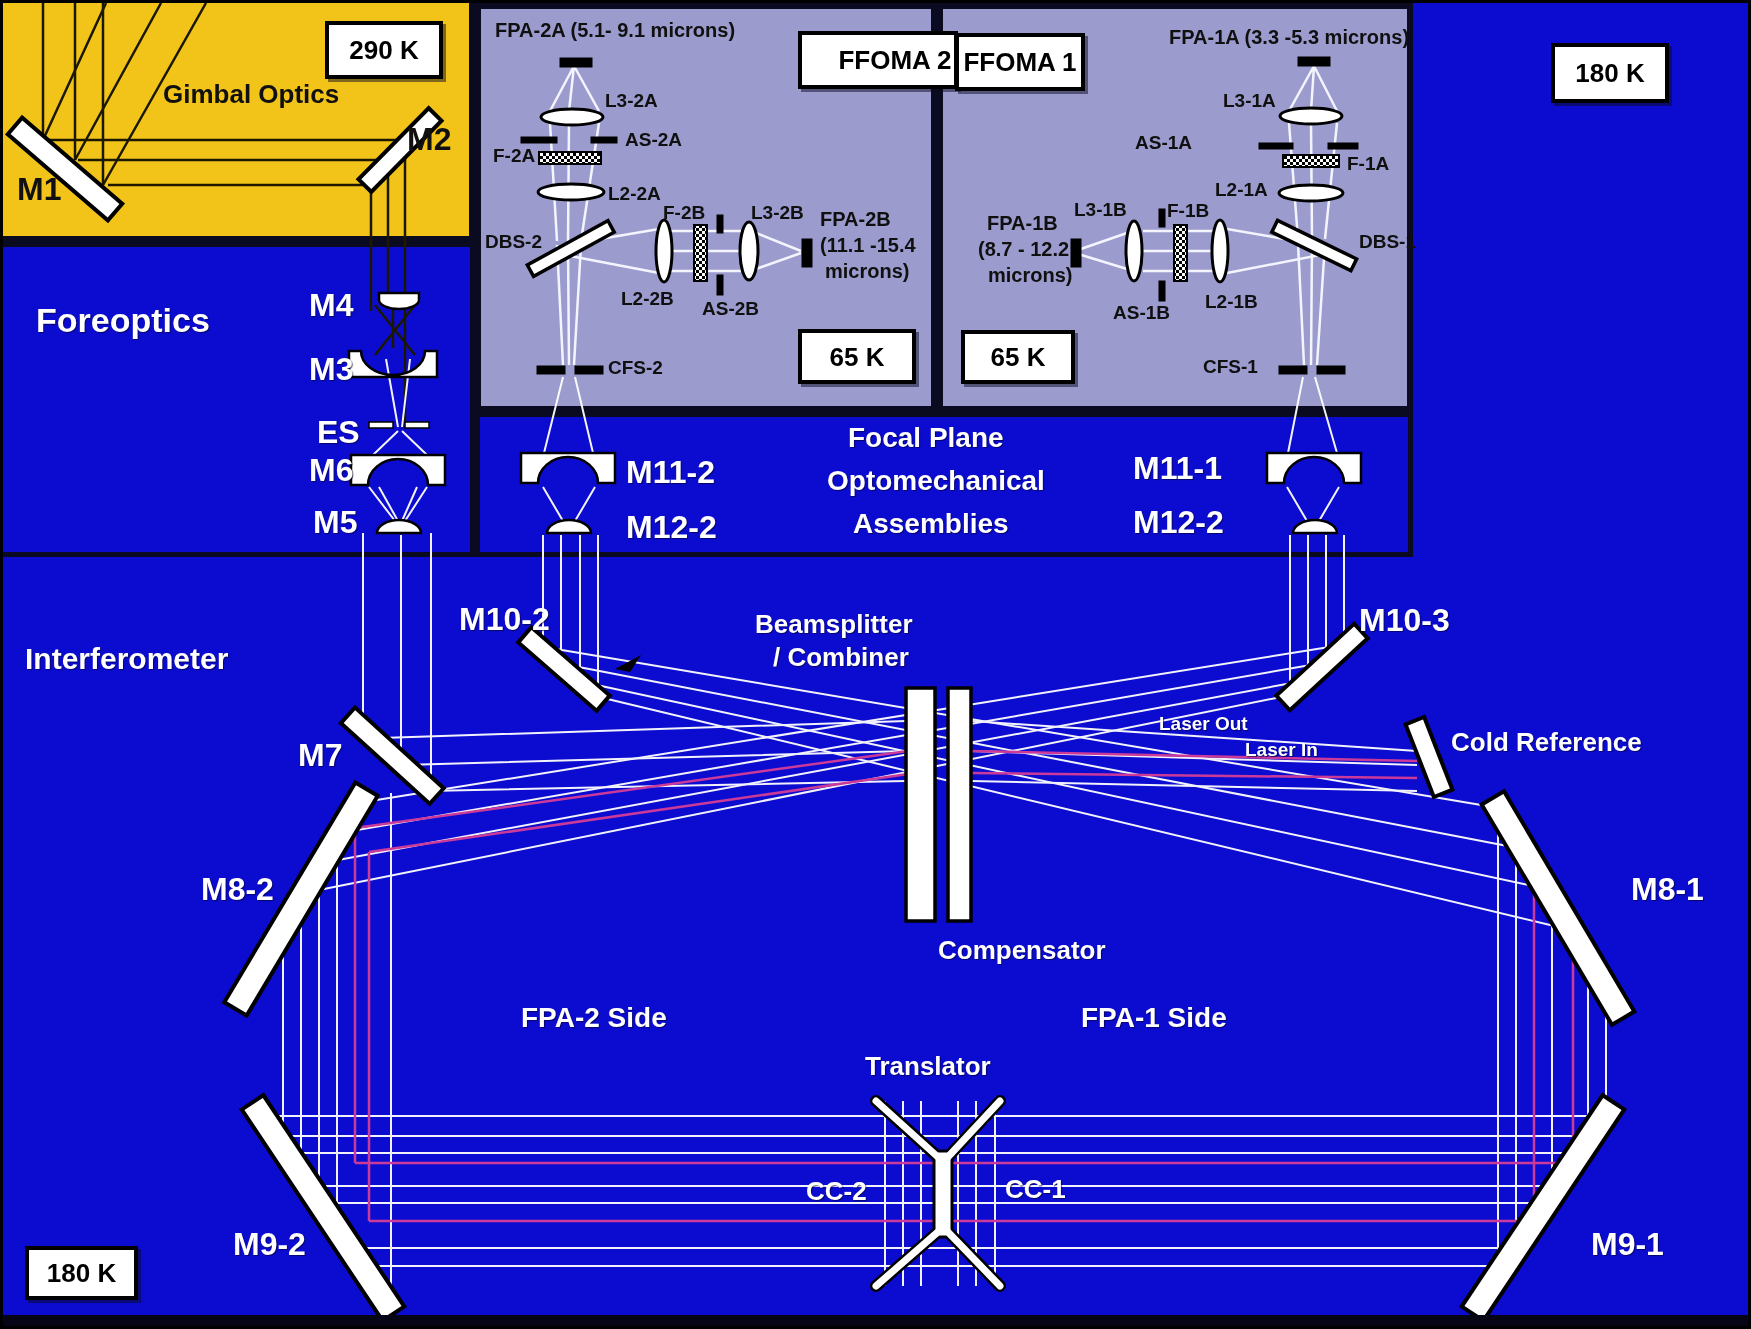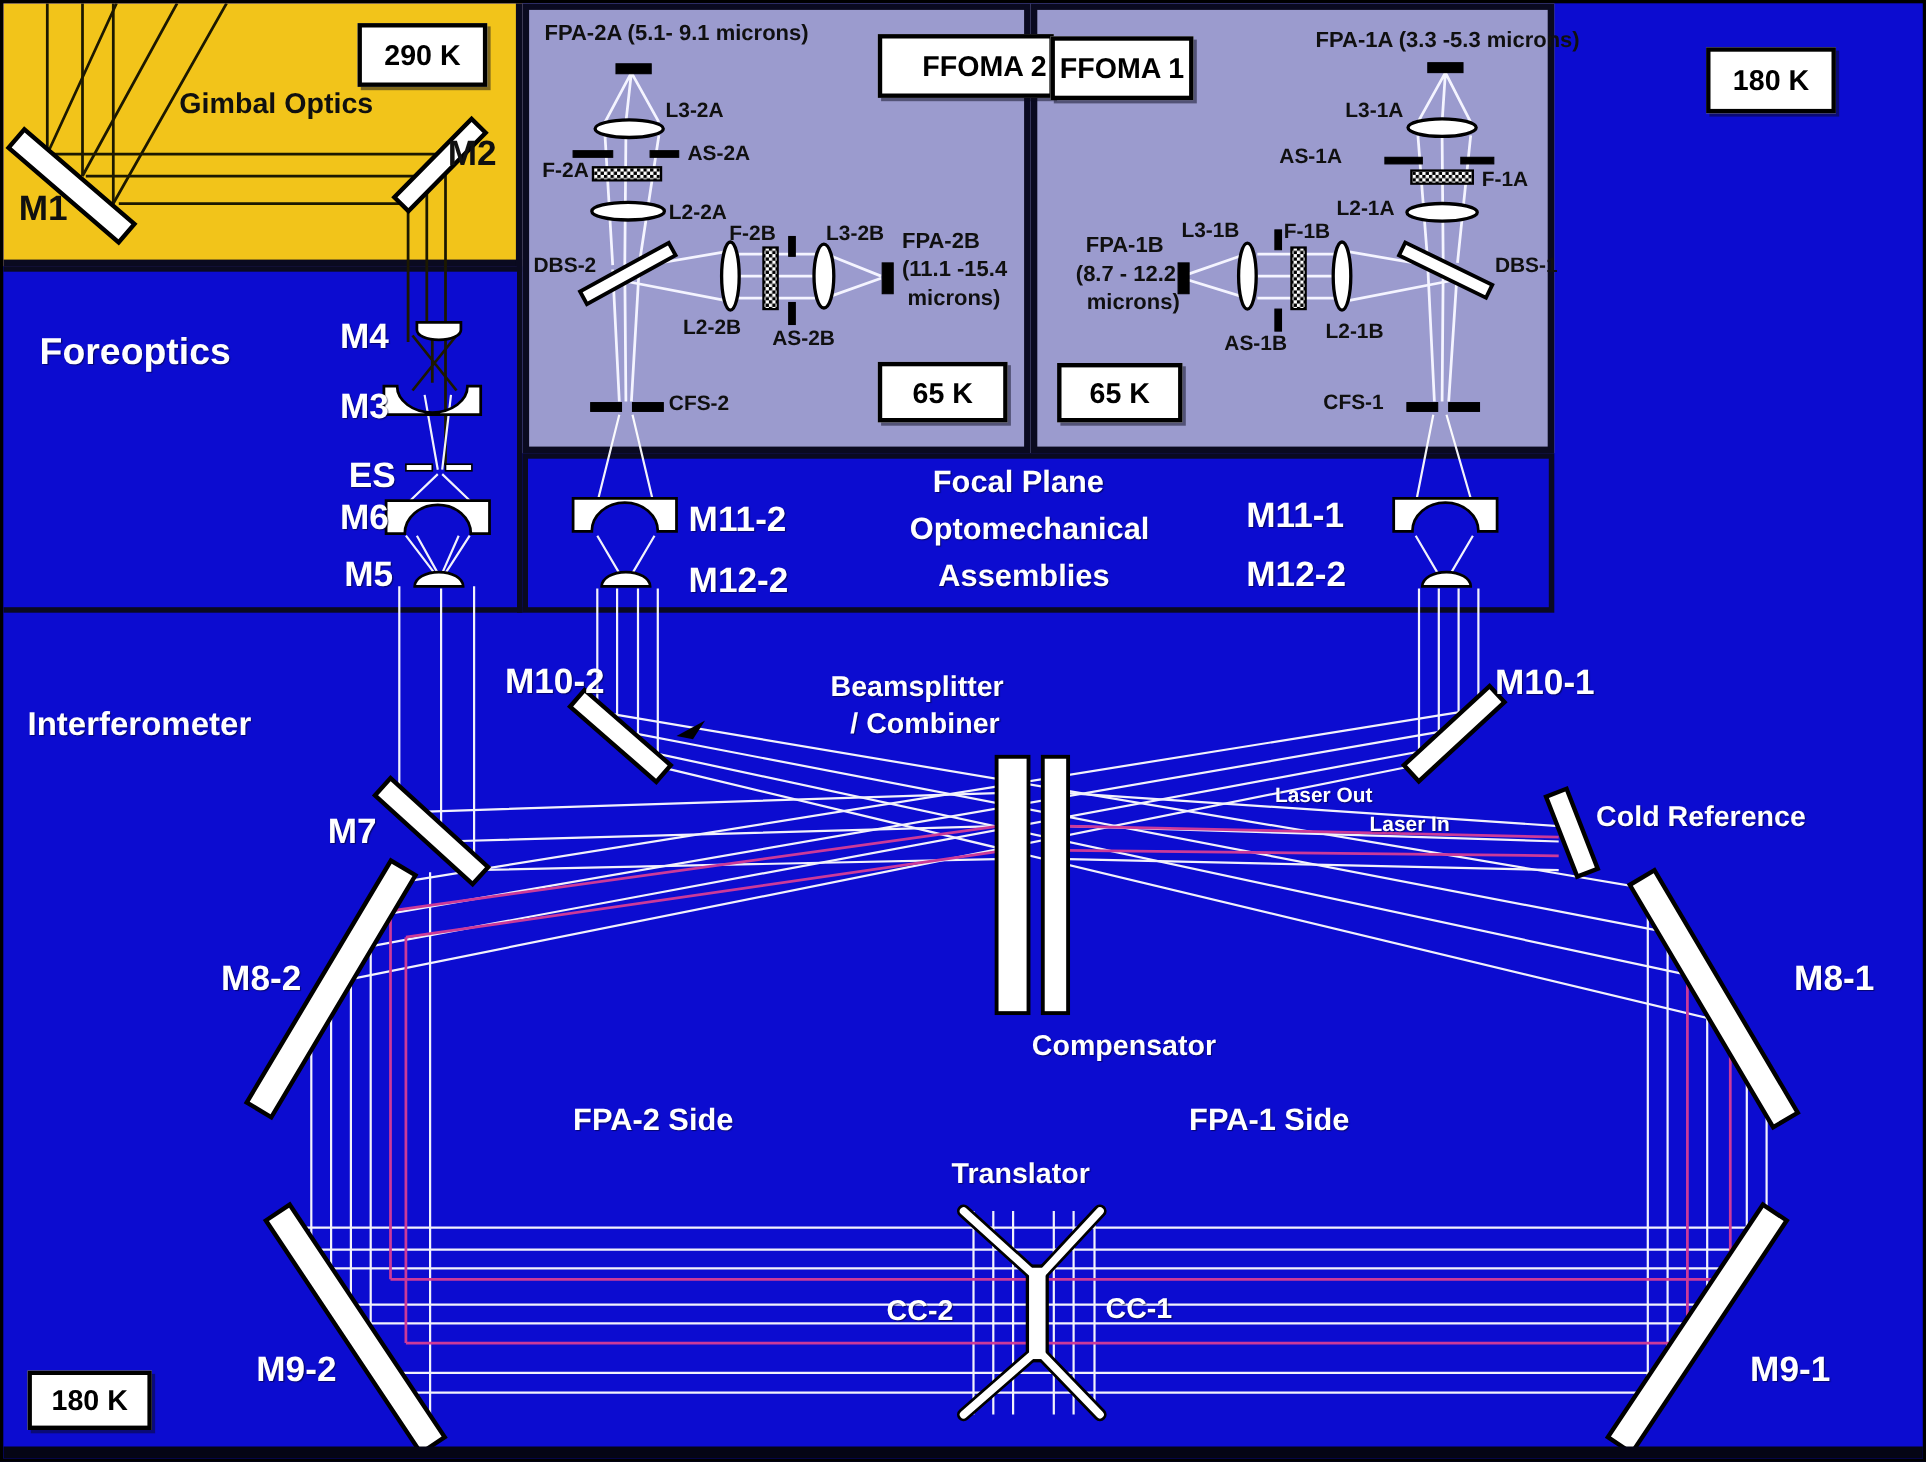--- a/index.html
+++ b/index.html
@@ -212,23 +212,23 @@
   <div class="lbl blk s19" style="left:482px;top:229px;">DBS-2</div>
   <div class="lbl blk s19" style="left:618px;top:286px;">L2-2B</div>
   <div class="lbl blk s19" style="left:660px;top:200px;">F-2B</div>
   <div class="lbl blk s19" style="left:699px;top:296px;">AS-2B</div>
   <div class="lbl blk s19" style="left:748px;top:200px;">L3-2B</div>
   <div class="lbl blk s20" style="left:817px;top:206px;">FPA-2B</div>
   <div class="lbl blk s20" style="left:817px;top:232px;">(11.1 -15.4</div>
   <div class="lbl blk s20" style="left:822px;top:258px;">microns)</div>
   <div class="lbl blk s19" style="left:605px;top:355px;">CFS-2</div>
 
-  <div class="lbl blk s20" style="left:1193px;top:24px;">FPA-1A (3.3 -5.3 microns)</div>
+  <div class="lbl blk s20" style="left:1166px;top:24px;">FPA-1A (3.3 -5.3 microns)</div>
   <div class="lbl blk s19" style="left:1220px;top:88px;">L3-1A</div>
-  <div class="lbl blk s19" style="left:1160px;top:130px;">AS-1A</div>
+  <div class="lbl blk s19" style="left:1132px;top:130px;">AS-1A</div>
   <div class="lbl blk s19" style="left:1344px;top:151px;">F-1A</div>
   <div class="lbl blk s19" style="left:1212px;top:177px;">L2-1A</div>
   <div class="lbl blk s19" style="left:1356px;top:229px;">DBS-1</div>
   <div class="lbl blk s19" style="left:1202px;top:289px;">L2-1B</div>
   <div class="lbl blk s19" style="left:1164px;top:198px;text-align:right;">F-1B</div>
   <div class="lbl blk s19" style="left:1110px;top:300px;">AS-1B</div>
   <div class="lbl blk s19" style="left:1071px;top:197px;">L3-1B</div>
   <div class="lbl blk s20" style="left:984px;top:210px;">FPA-1B</div>
   <div class="lbl blk s20" style="left:975px;top:236px;">(8.7 - 12.2</div>
   <div class="lbl blk s20" style="left:985px;top:262px;">microns)</div>
@@ -237,21 +237,21 @@
   <div class="lbl wht s28" style="left:845px;top:420px;">Focal Plane</div>
   <div class="lbl wht s28" style="left:824px;top:463px;">Optomechanical</div>
   <div class="lbl wht s28" style="left:850px;top:506px;">Assemblies</div>
   <div class="lbl wht s24" style="left:623px;top:453px;">M11-2</div>
   <div class="lbl wht s24" style="left:623px;top:508px;">M12-2</div>
   <div class="lbl wht s24" style="left:1130px;top:449px;">M11-1</div>
   <div class="lbl wht s24" style="left:1130px;top:503px;">M12-2</div>
 
   <div class="lbl wht s30" style="left:22px;top:640px;">Interferometer</div>
   <div class="lbl wht s24" style="left:456px;top:600px;">M10-2</div>
-  <div class="lbl wht s24" style="left:1356px;top:601px;">M10-1</div>
+  <div class="lbl wht s24" style="left:1356px;top:601px;">M10-3</div>
   <div class="lbl wht s26" style="left:752px;top:608px;">Beamsplitter</div>
   <div class="lbl wht s26" style="left:770px;top:641px;">/ Combiner</div>
   <div class="lbl wht s24" style="left:295px;top:736px;">M7</div>
   <div class="lbl wht s19" style="left:1156px;top:711px;">Laser Out</div>
   <div class="lbl wht s19" style="left:1242px;top:737px;">Laser In</div>
   <div class="lbl wht s26" style="left:1448px;top:726px;">Cold Reference</div>
   <div class="lbl wht s24" style="left:198px;top:870px;">M8-2</div>
   <div class="lbl wht s24" style="left:1628px;top:870px;">M8-1</div>
   <div class="lbl wht s26" style="left:935px;top:934px;">Compensator</div>
   <div class="lbl wht s28" style="left:518px;top:1000px;">FPA-2 Side</div>

